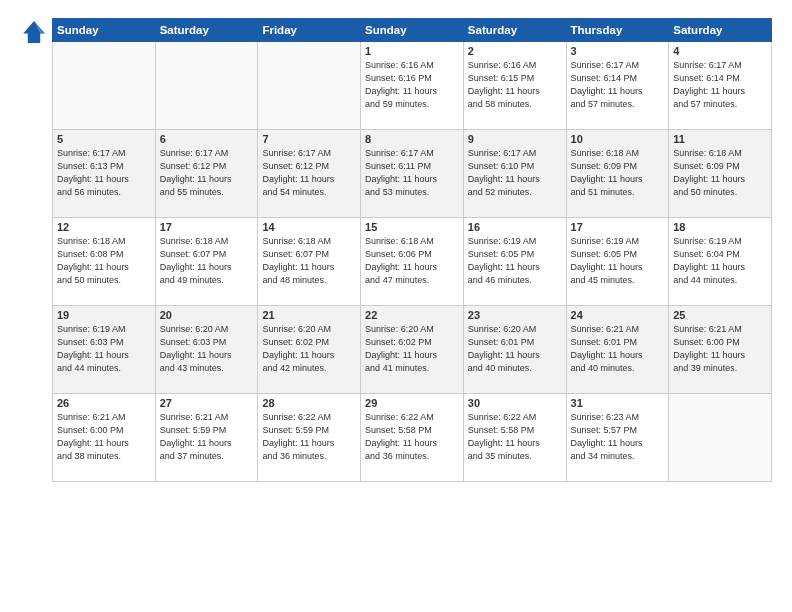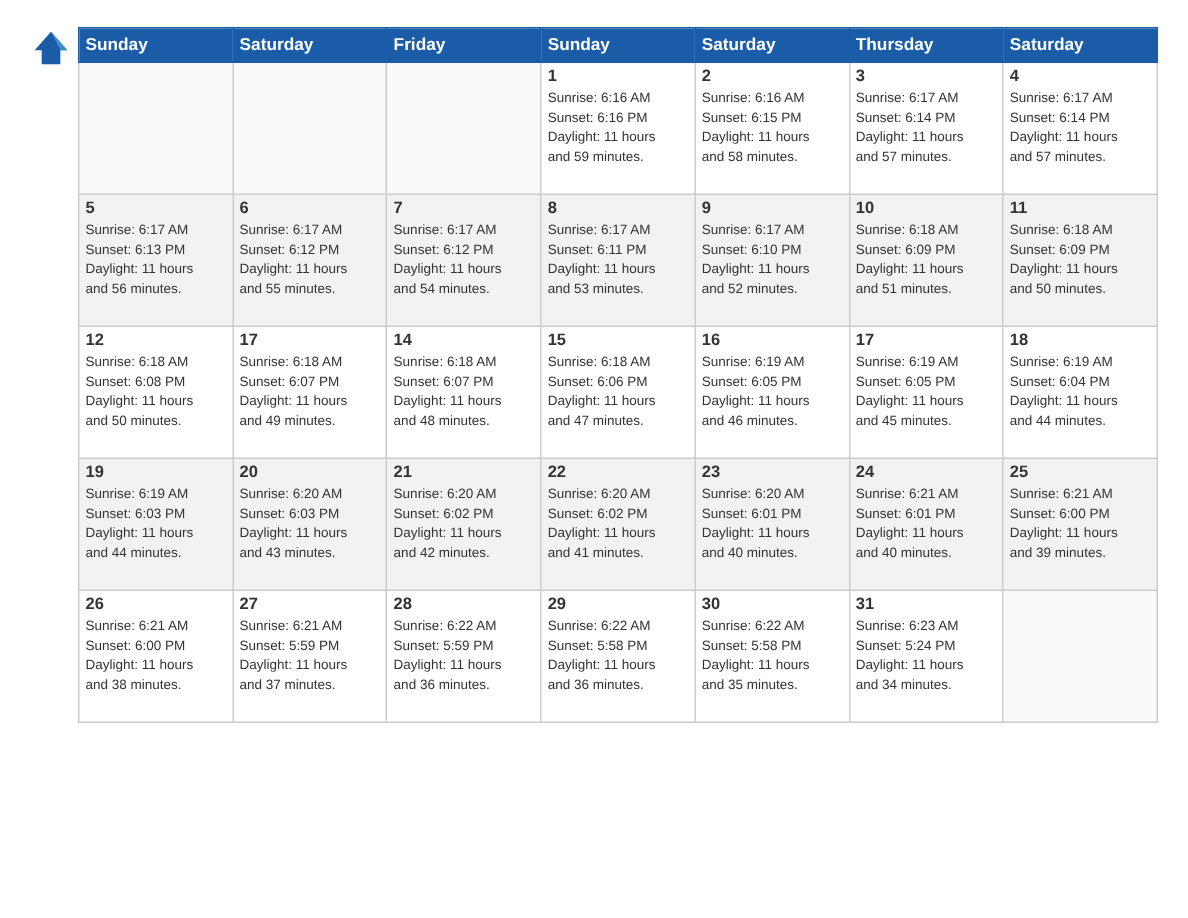--- a/index.html
+++ b/index.html
@@ -348,21 +348,21 @@
           <td>
             <span class="day-num">30</span>
             <div class="cell-text" style="white-space: pre-line;">Sunrise: 6:22 AM
 Sunset: 5:58 PM
 Daylight: 11 hours
 and 35 minutes.</div>
           </td>
           <td>
             <span class="day-num">31</span>
             <div class="cell-text" style="white-space: pre-line;">Sunrise: 6:23 AM
-Sunset: 5:24 PM
+Sunset: 5:57 PM
 Daylight: 11 hours
 and 34 minutes.</div>
           </td>
           <td class="empty"></td>
         </tr>
       </tbody>
   </table>
 </div>
 
 </body></html>

